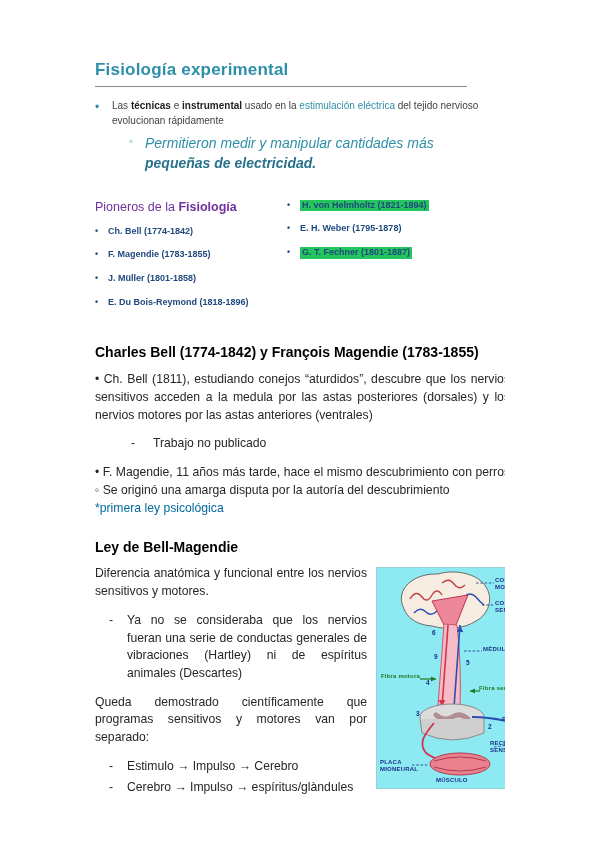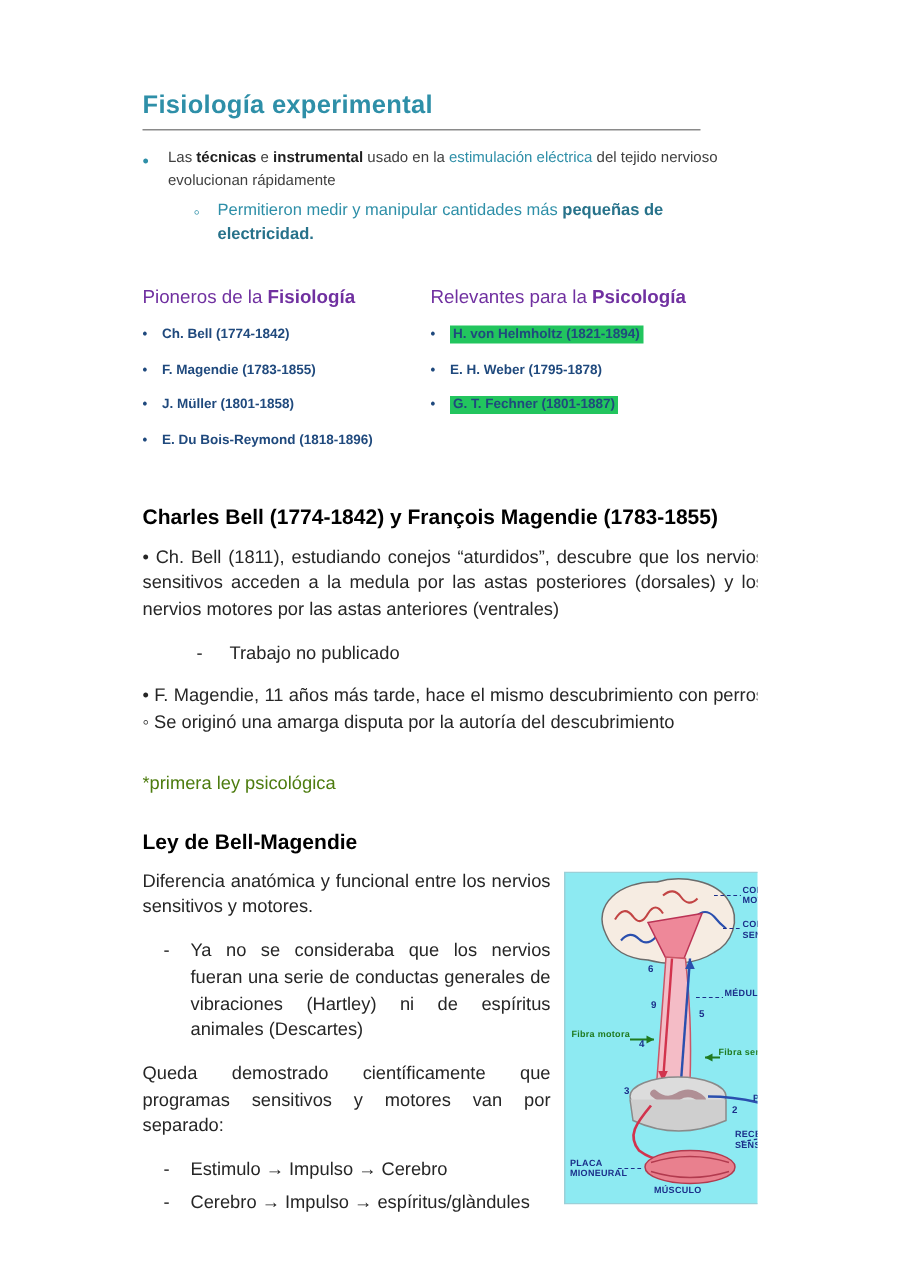--- a/index.html
+++ b/index.html
@@ -13,37 +13,37 @@
   .title { font-size: 17px; font-weight: 600; color: #2E8FA8; letter-spacing: .2px; }
   .title-rule { width: 372px; height: 1px; background: #8a8a8a; margin-top: 6px; }
 
   .row { display: flex; }
   .intro { margin-top: 12px; width: 392px; }
   .glyph { flex: 0 0 17px; color: #2E8FA8; font-size: 12px; line-height: 1.45; }
   .intro-text { font-size: 10px; line-height: 1.45; color: #3f3f3f; }
   .b { font-weight: bold; color: #1f1f1f; }
   .sub-row { margin: 5px 0 0 34px; width: 330px; }
   .sub-glyph { flex: 0 0 16px; color: #2E8FA8; font-size: 12px; line-height: 1.45; }
-  .sub-text { font-size: 11px; line-height: 1.45; color: #2E8FA8; }
+  .sub-text { font-size: 14px; line-height: 1.45; color: #2E8FA8; font-style: italic; }
   .b2 { font-weight: bold; color: #27728a; }
 
   .cols { display: flex; margin-top: 26px; }
   .col-left { width: 192px; }
   .col-right { width: 240px; }
   .col-head { font-size: 12.5px; color: #7030A0; margin-bottom: 12px; }
   .hb { font-weight: bold; }
   .col-item { display: flex; margin-bottom: 12px; font-size: 9px; font-weight: bold; color: #1F497D; line-height: 1.3; }
   .ib { flex: 0 0 13px; }
   .hl { background: #22c55e; padding: 0 2px; }
 
   .h2 { font-size: 14px; font-weight: bold; color: #000000; margin-top: 24px; }
   .para { font-size: 12.2px; line-height: 1.45; color: #262626; text-align: justify; margin-top: 11px; width: 415px; }
   .dash-row { display: flex; margin: 11px 0 0 36px; font-size: 12.2px; line-height: 1.45; color: #262626; }
   .dash { flex: 0 0 22px; }
-  .note { font-size: 12.2px; color: #4d7c0f; margin-top: 24px; }
+  .note { font-size: 12.2px; color: #0369a1; margin-top: 2px; }
 
   .body-cols { display: flex; margin-top: 10px; }
   .body-left { width: 272px; }
   .body-left .para { width: auto; margin-top: 0; }
   .mt { margin-top: 11px !important; }
   .bl-dash { display: flex; margin-top: 11px; font-size: 12.2px; line-height: 1.45; color: #262626; }
   .bl-dash .dash { flex: 0 0 18px; margin-left: 14px; }
   .bl-dash .txt { text-align: justify; }
 
   .fig { position: relative; width: 172px; height: 222px; margin-left: 9px; margin-top: 2px; flex: 0 0 172px; }
@@ -103,21 +103,20 @@
         <div class="col-item">
           <span class="ib">•</span>
           <span>J. Müller (1801-1858)</span>
         </div>
         <div class="col-item">
           <span class="ib">•</span>
           <span>E. Du Bois-Reymond (1818-1896)</span>
         </div>
       </div>
       <div class="col-right">
-        <div class="col-head"><span>Relevantes para la </span><span class="hb">Psicología</span></div>
         <div class="col-item">
           <span class="ib">•</span>
           <span class="hl">H. von Helmholtz (1821-1894)</span>
         </div>
         <div class="col-item">
           <span class="ib">•</span>
           <span>E. H. Weber (1795-1878)</span>
         </div>
         <div class="col-item">
           <span class="ib">•</span>

